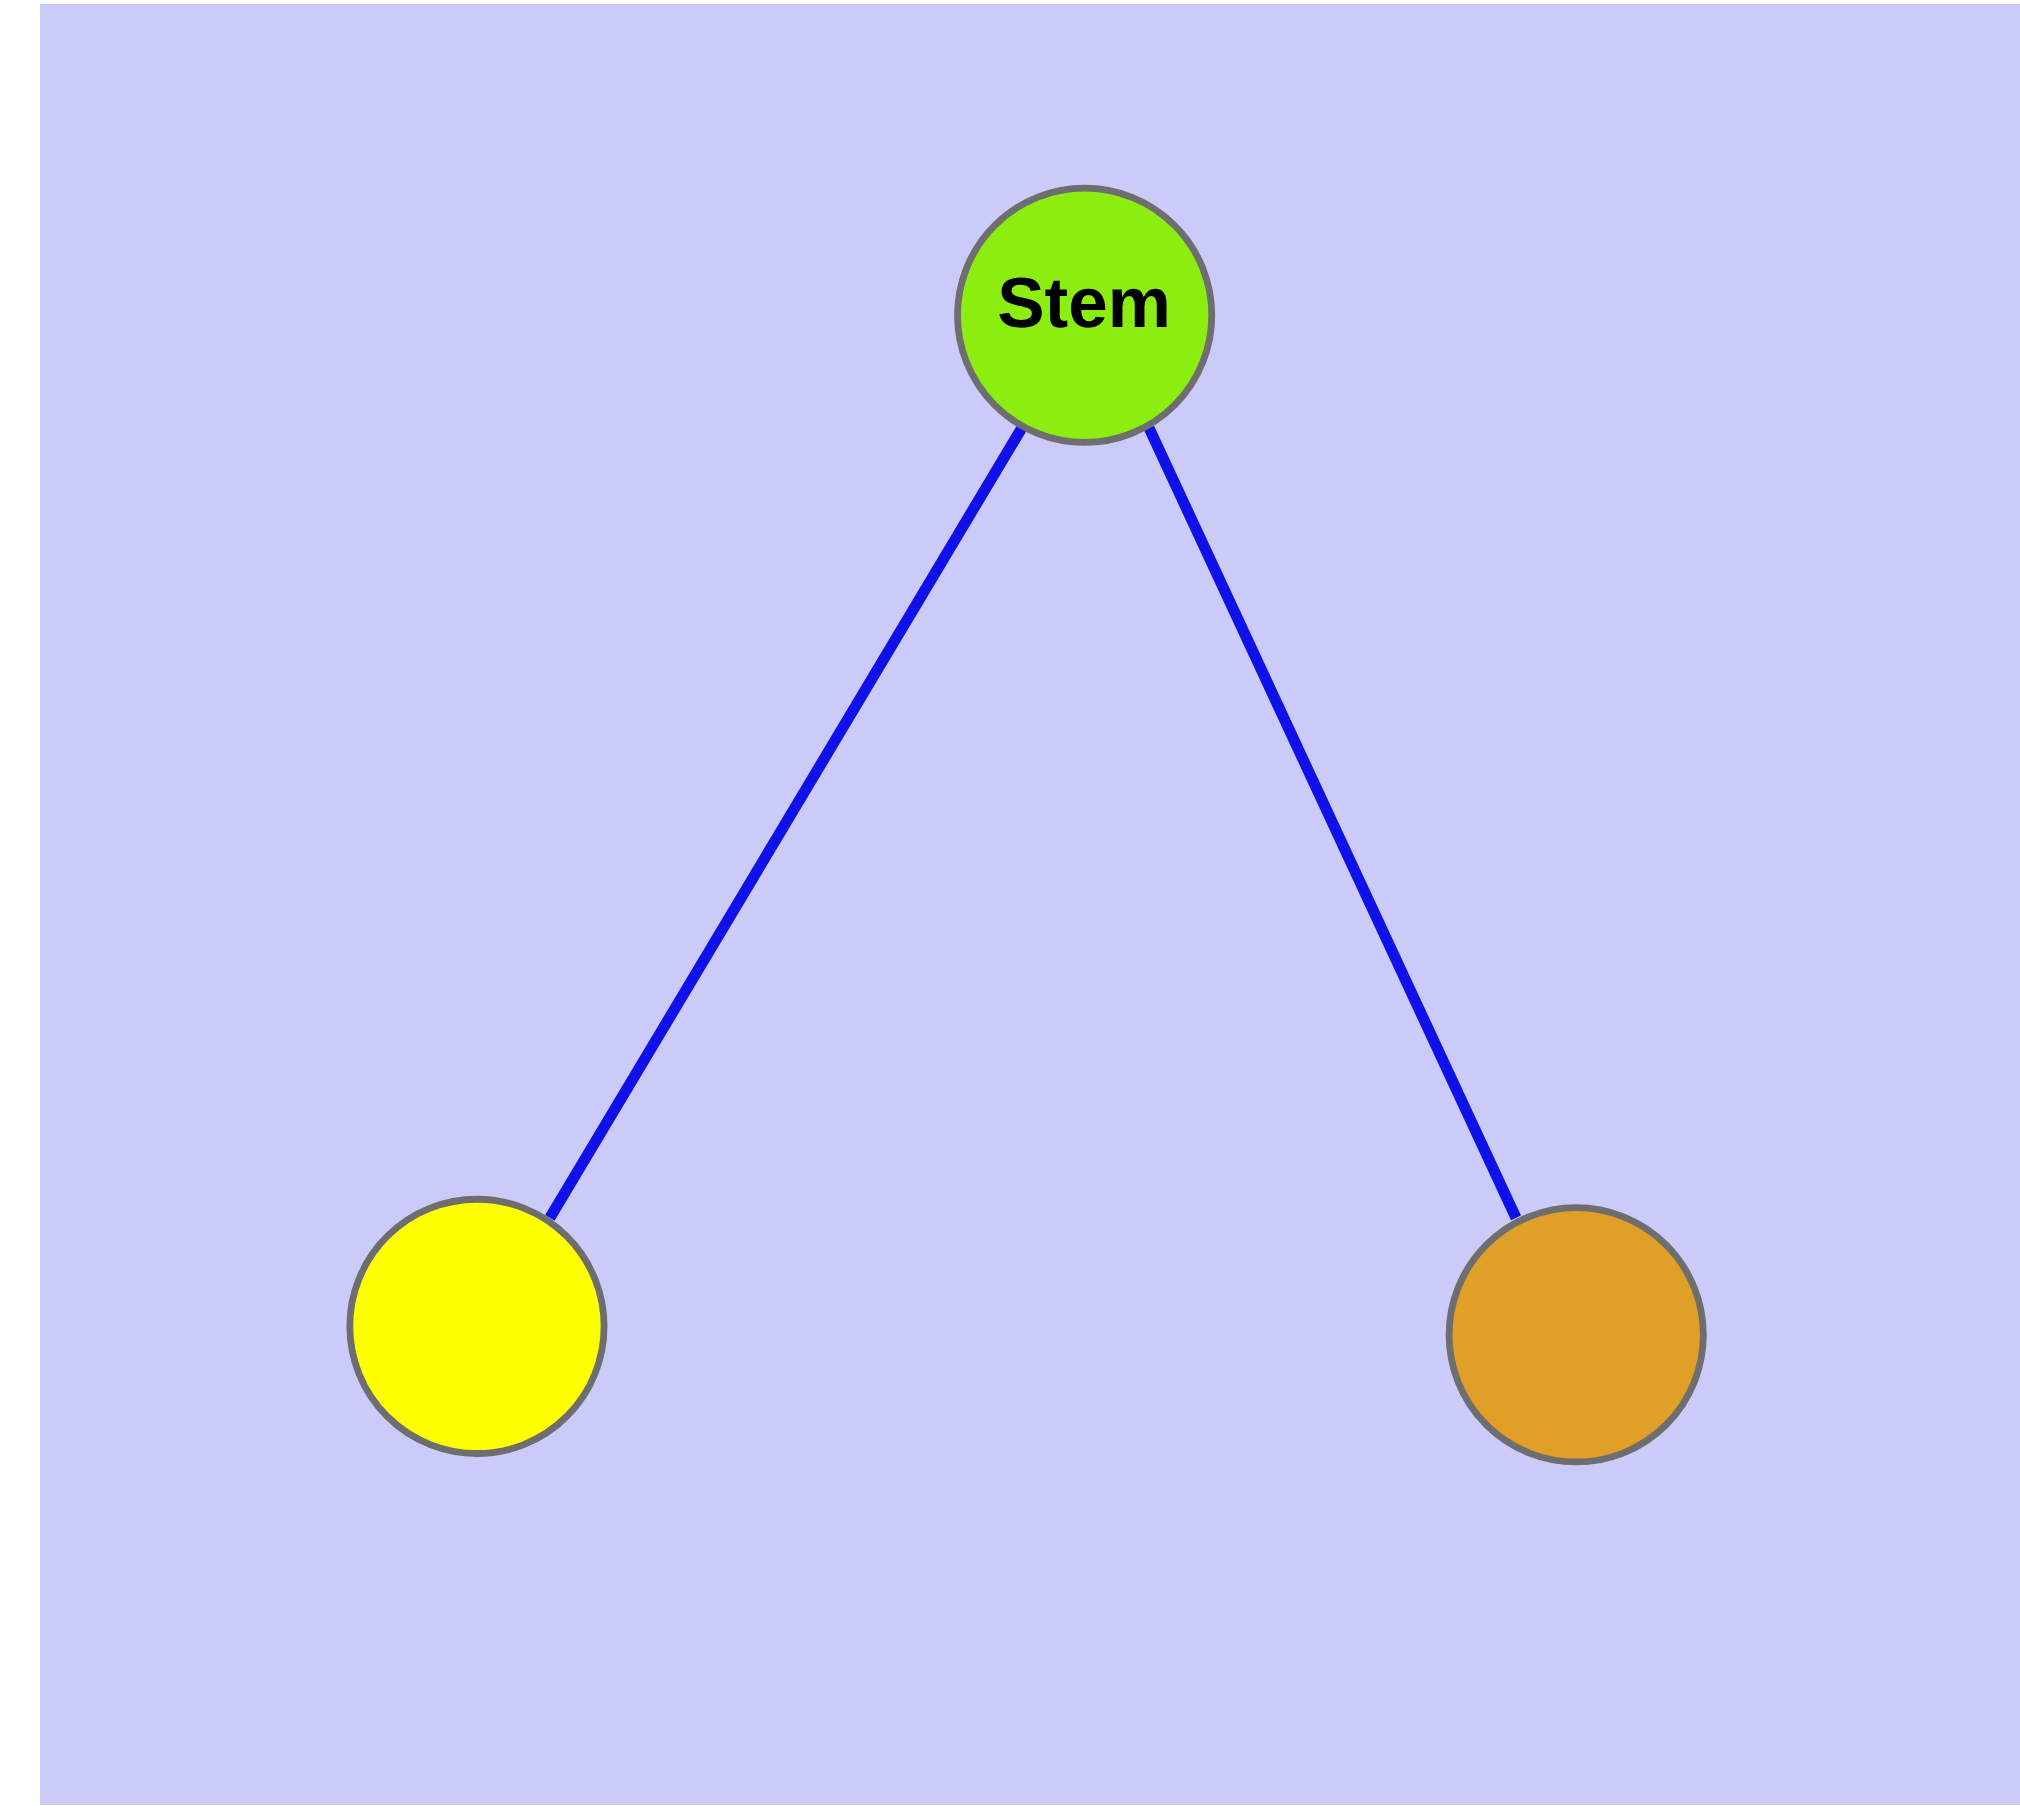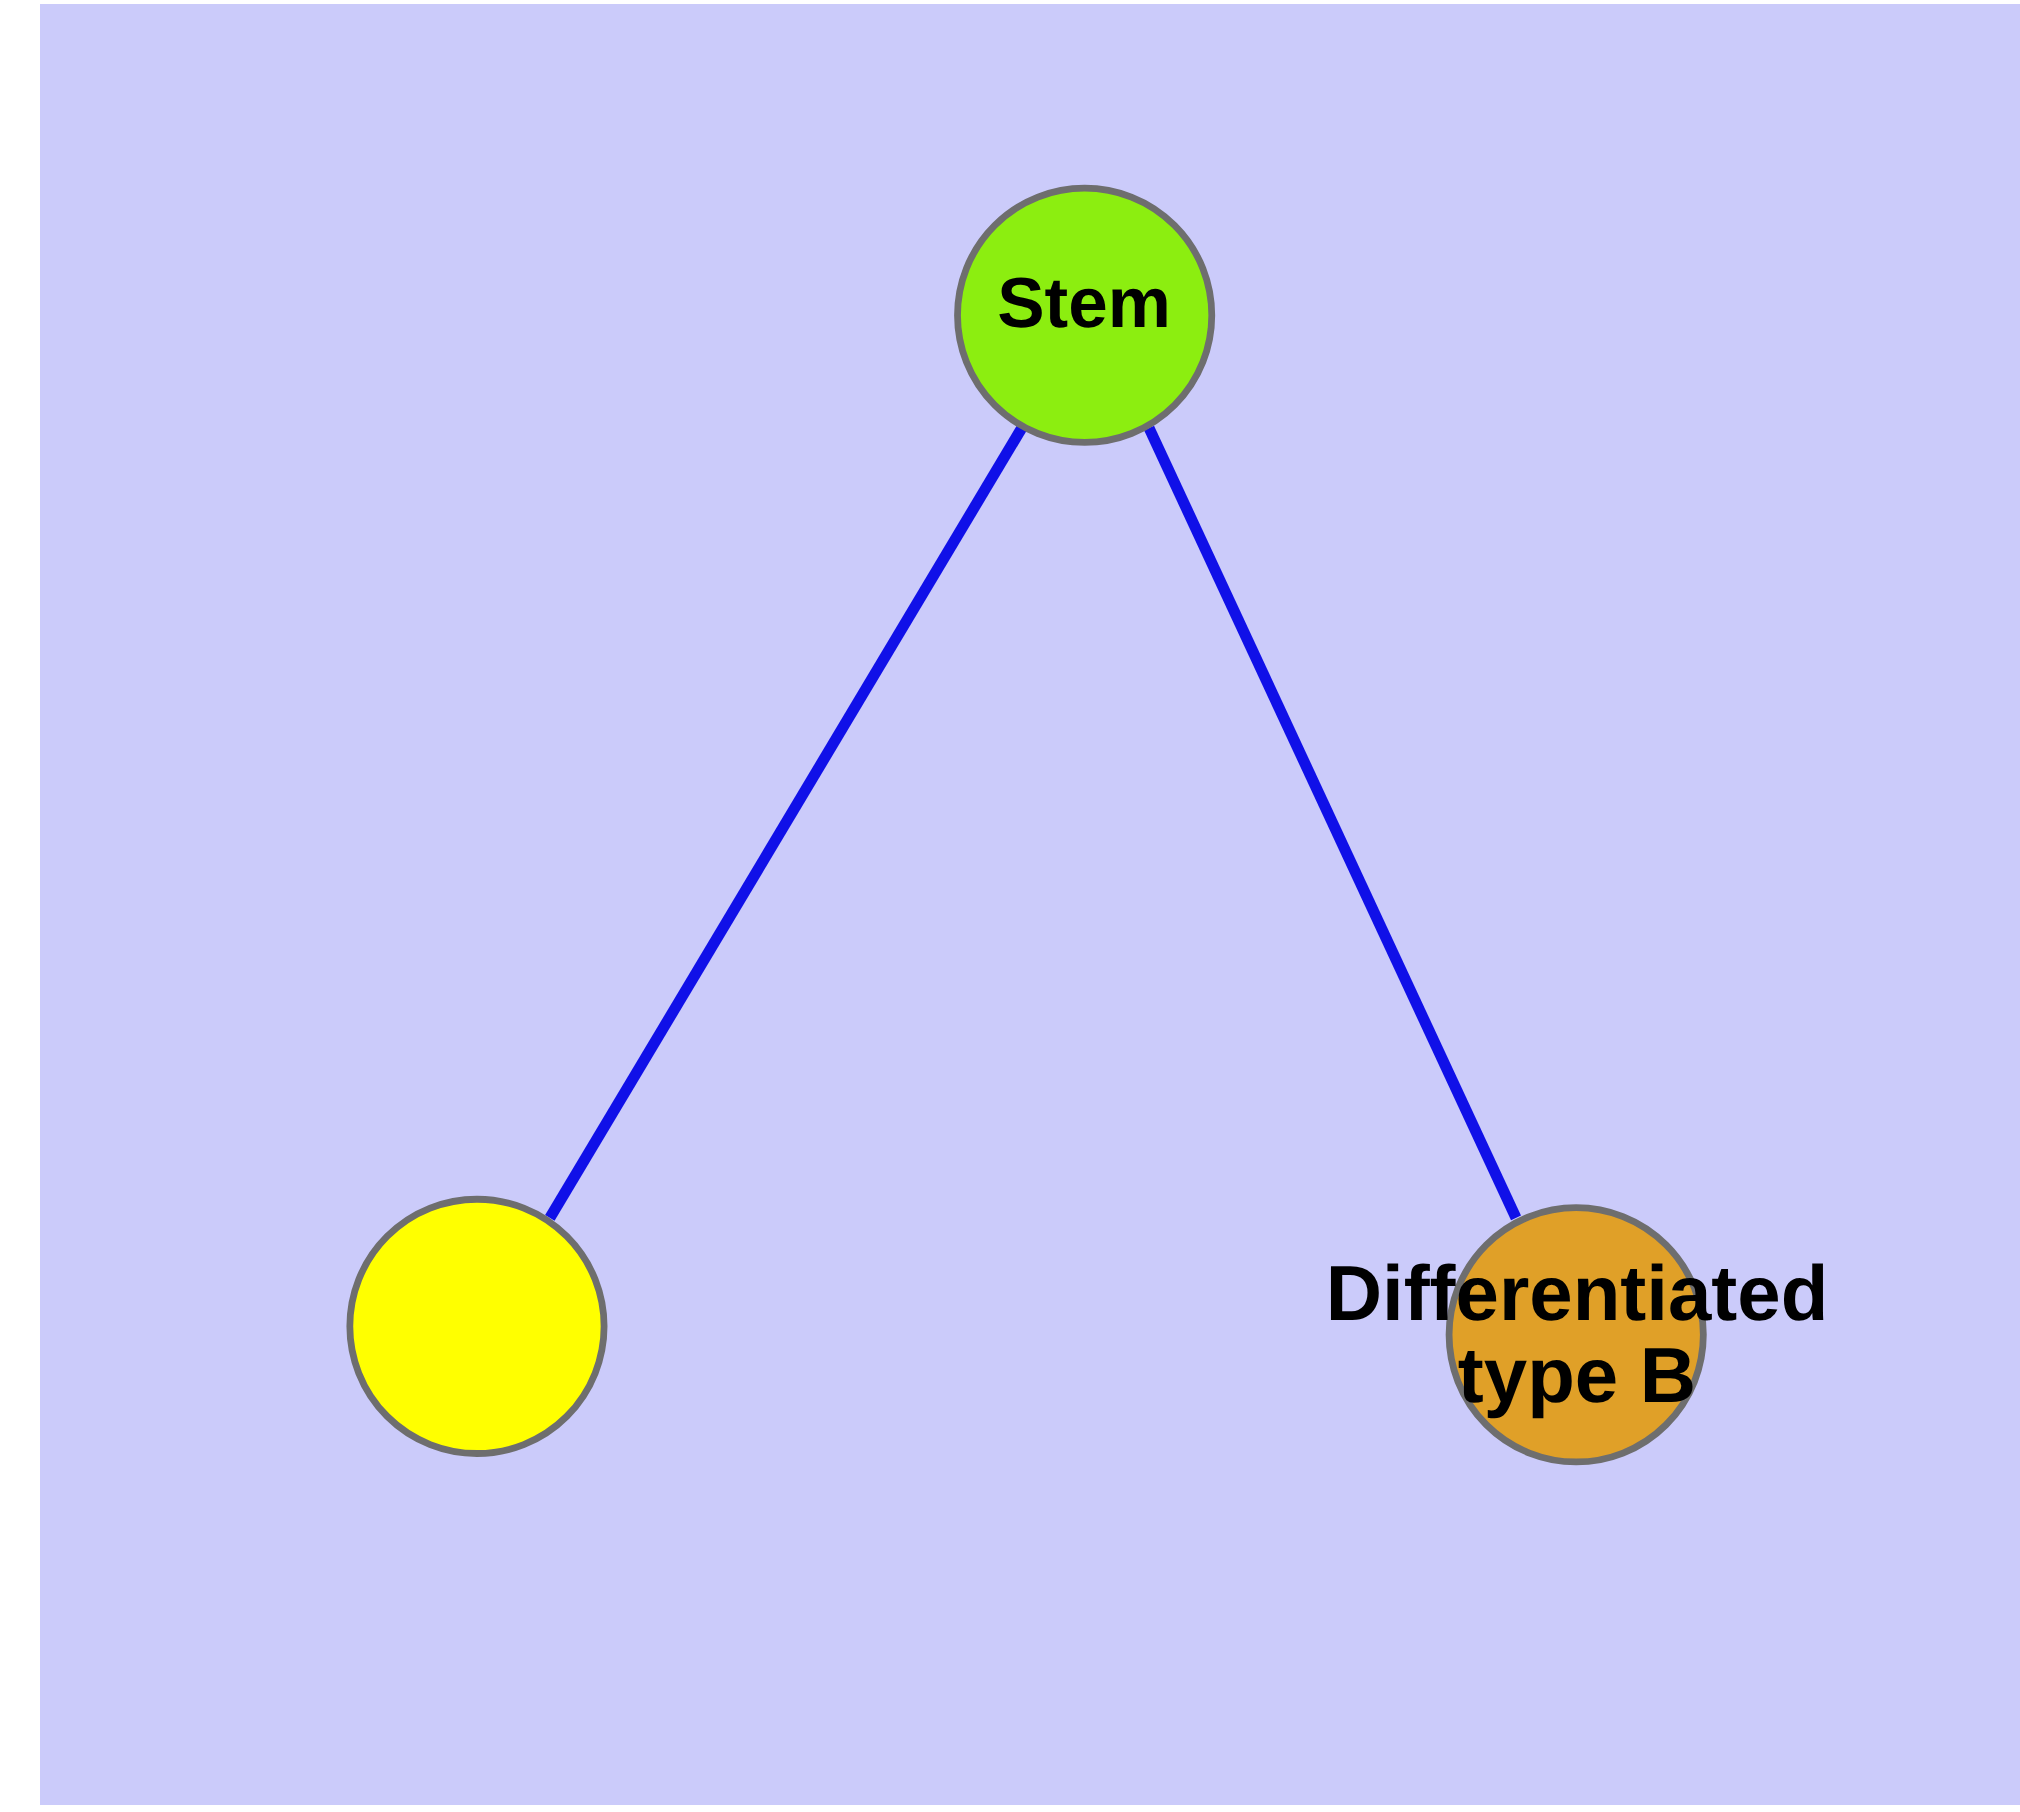--- a/index.html
+++ b/index.html
@@ -75,17 +75,15 @@
     <g>
       <circle cx="1237" cy="372" r="150" fill="#8cee10" stroke="#6e6e6e" stroke-width="8"></circle>
       <circle cx="520" cy="1565" r="150" fill="#ffff00" stroke="#6e6e6e" stroke-width="8"></circle>
       <circle cx="1817" cy="1575" r="150" fill="#e0a028" stroke="#6e6e6e" stroke-width="8"></circle>
     </g>
   </svg>
 
   <div class="node-label" id="label-stem">Stem</div>
 
 
-  <div class="node-label" id="label-diff-b"><span>Differentiated</span>
-<span>type B</span></div>
 
 </div>
 
 
 </body></html>

